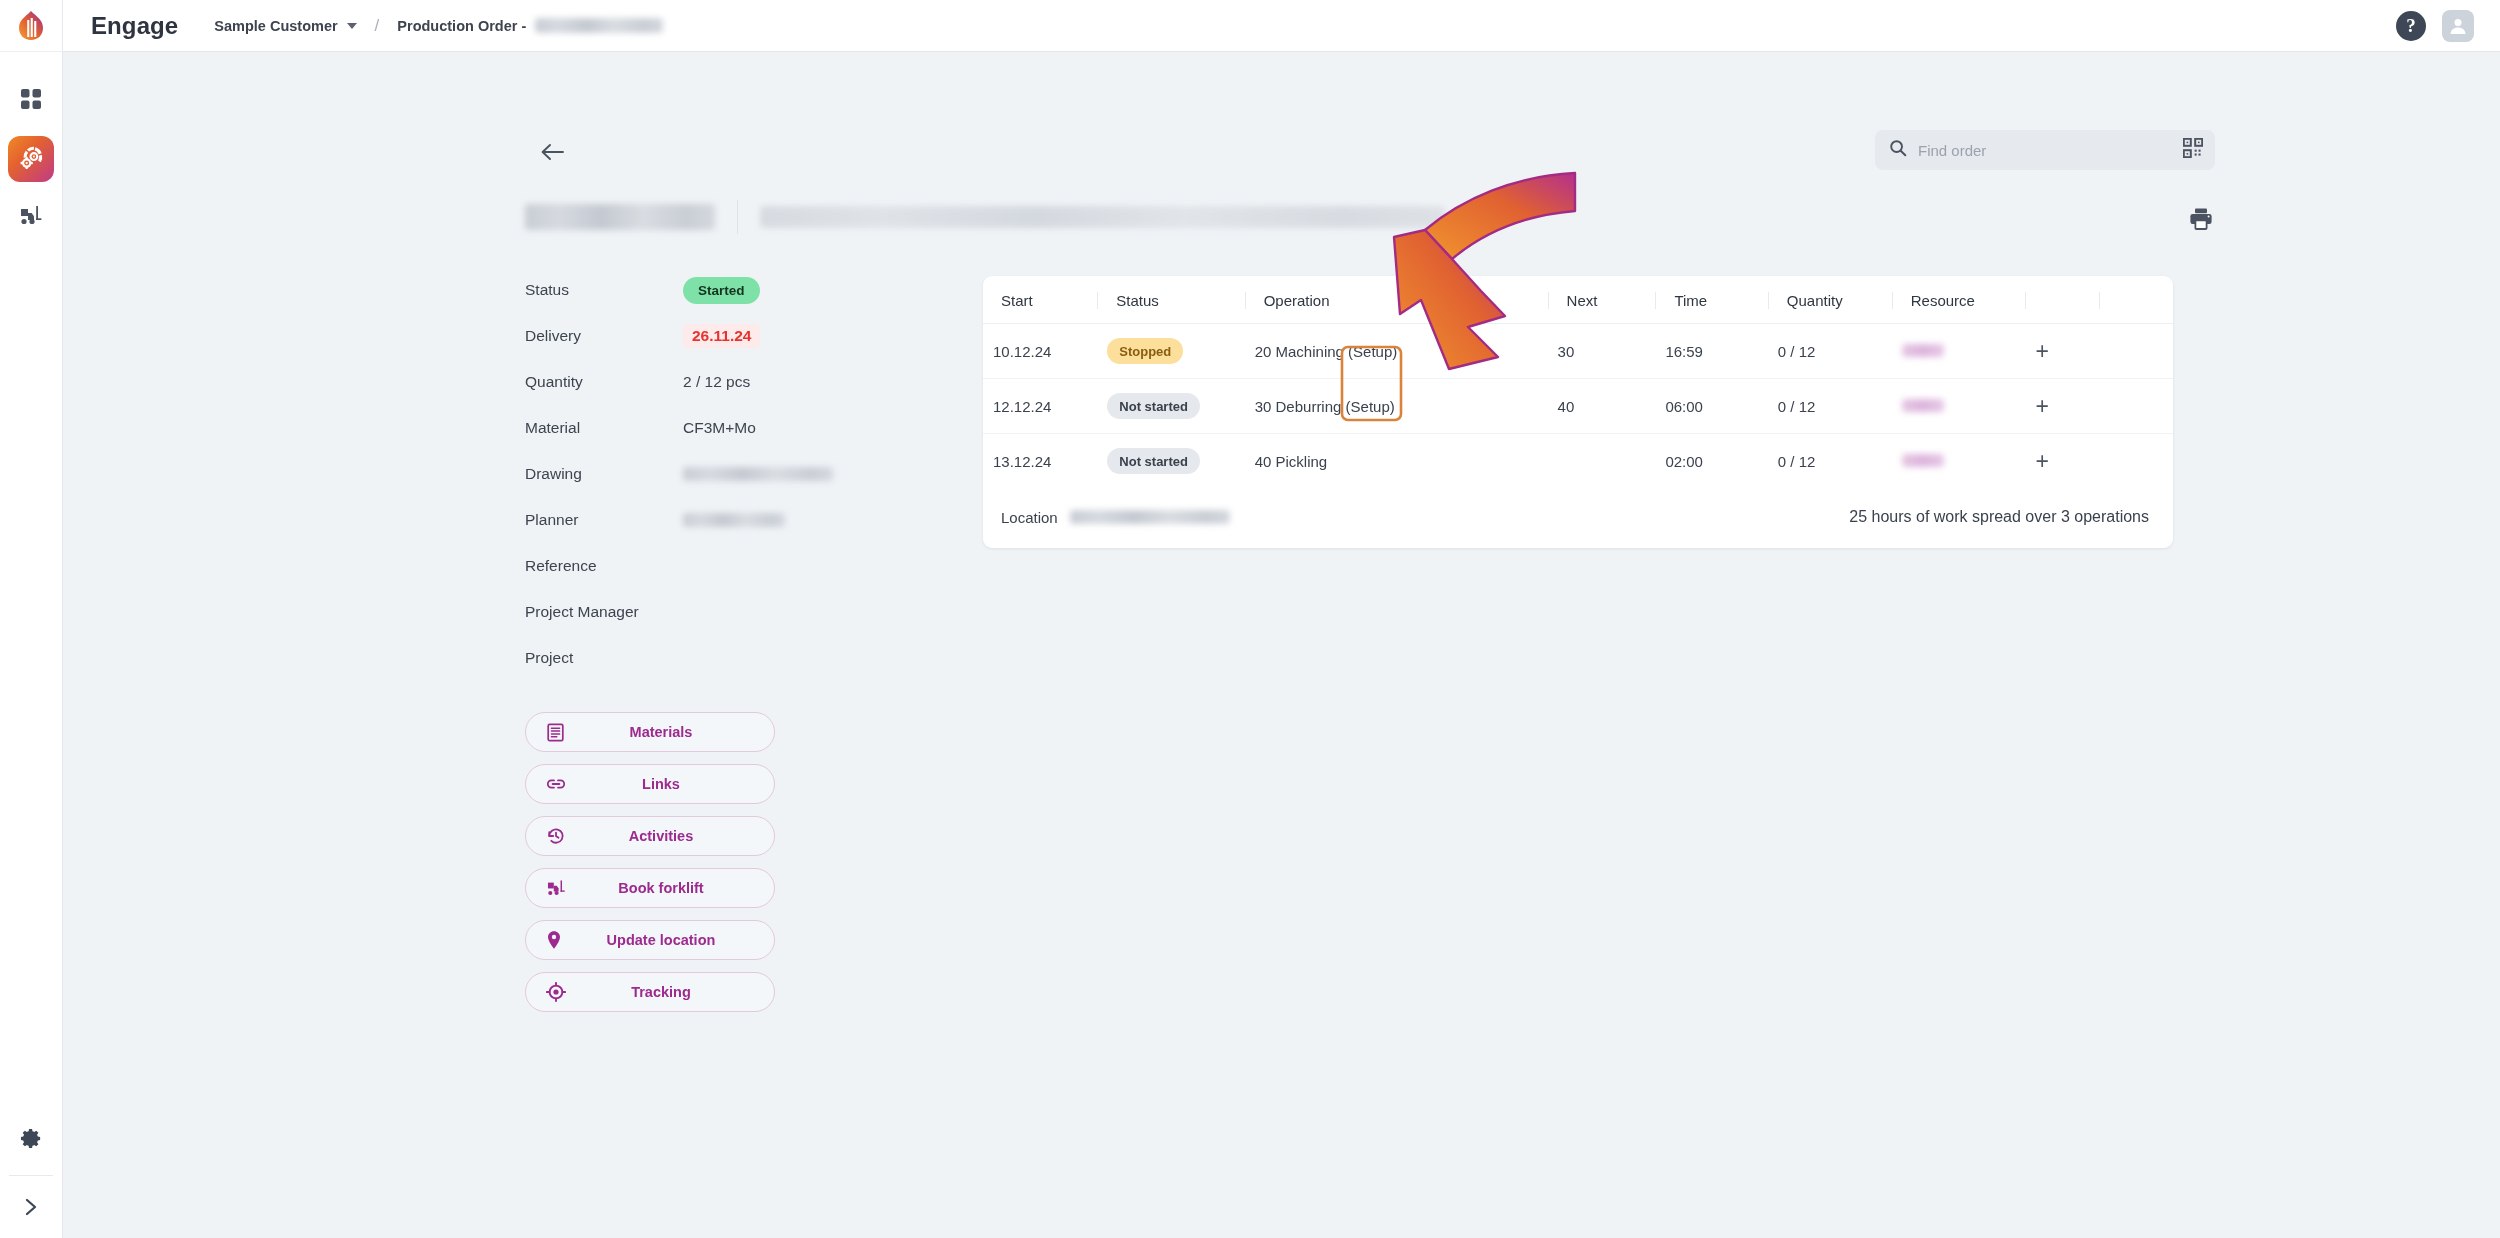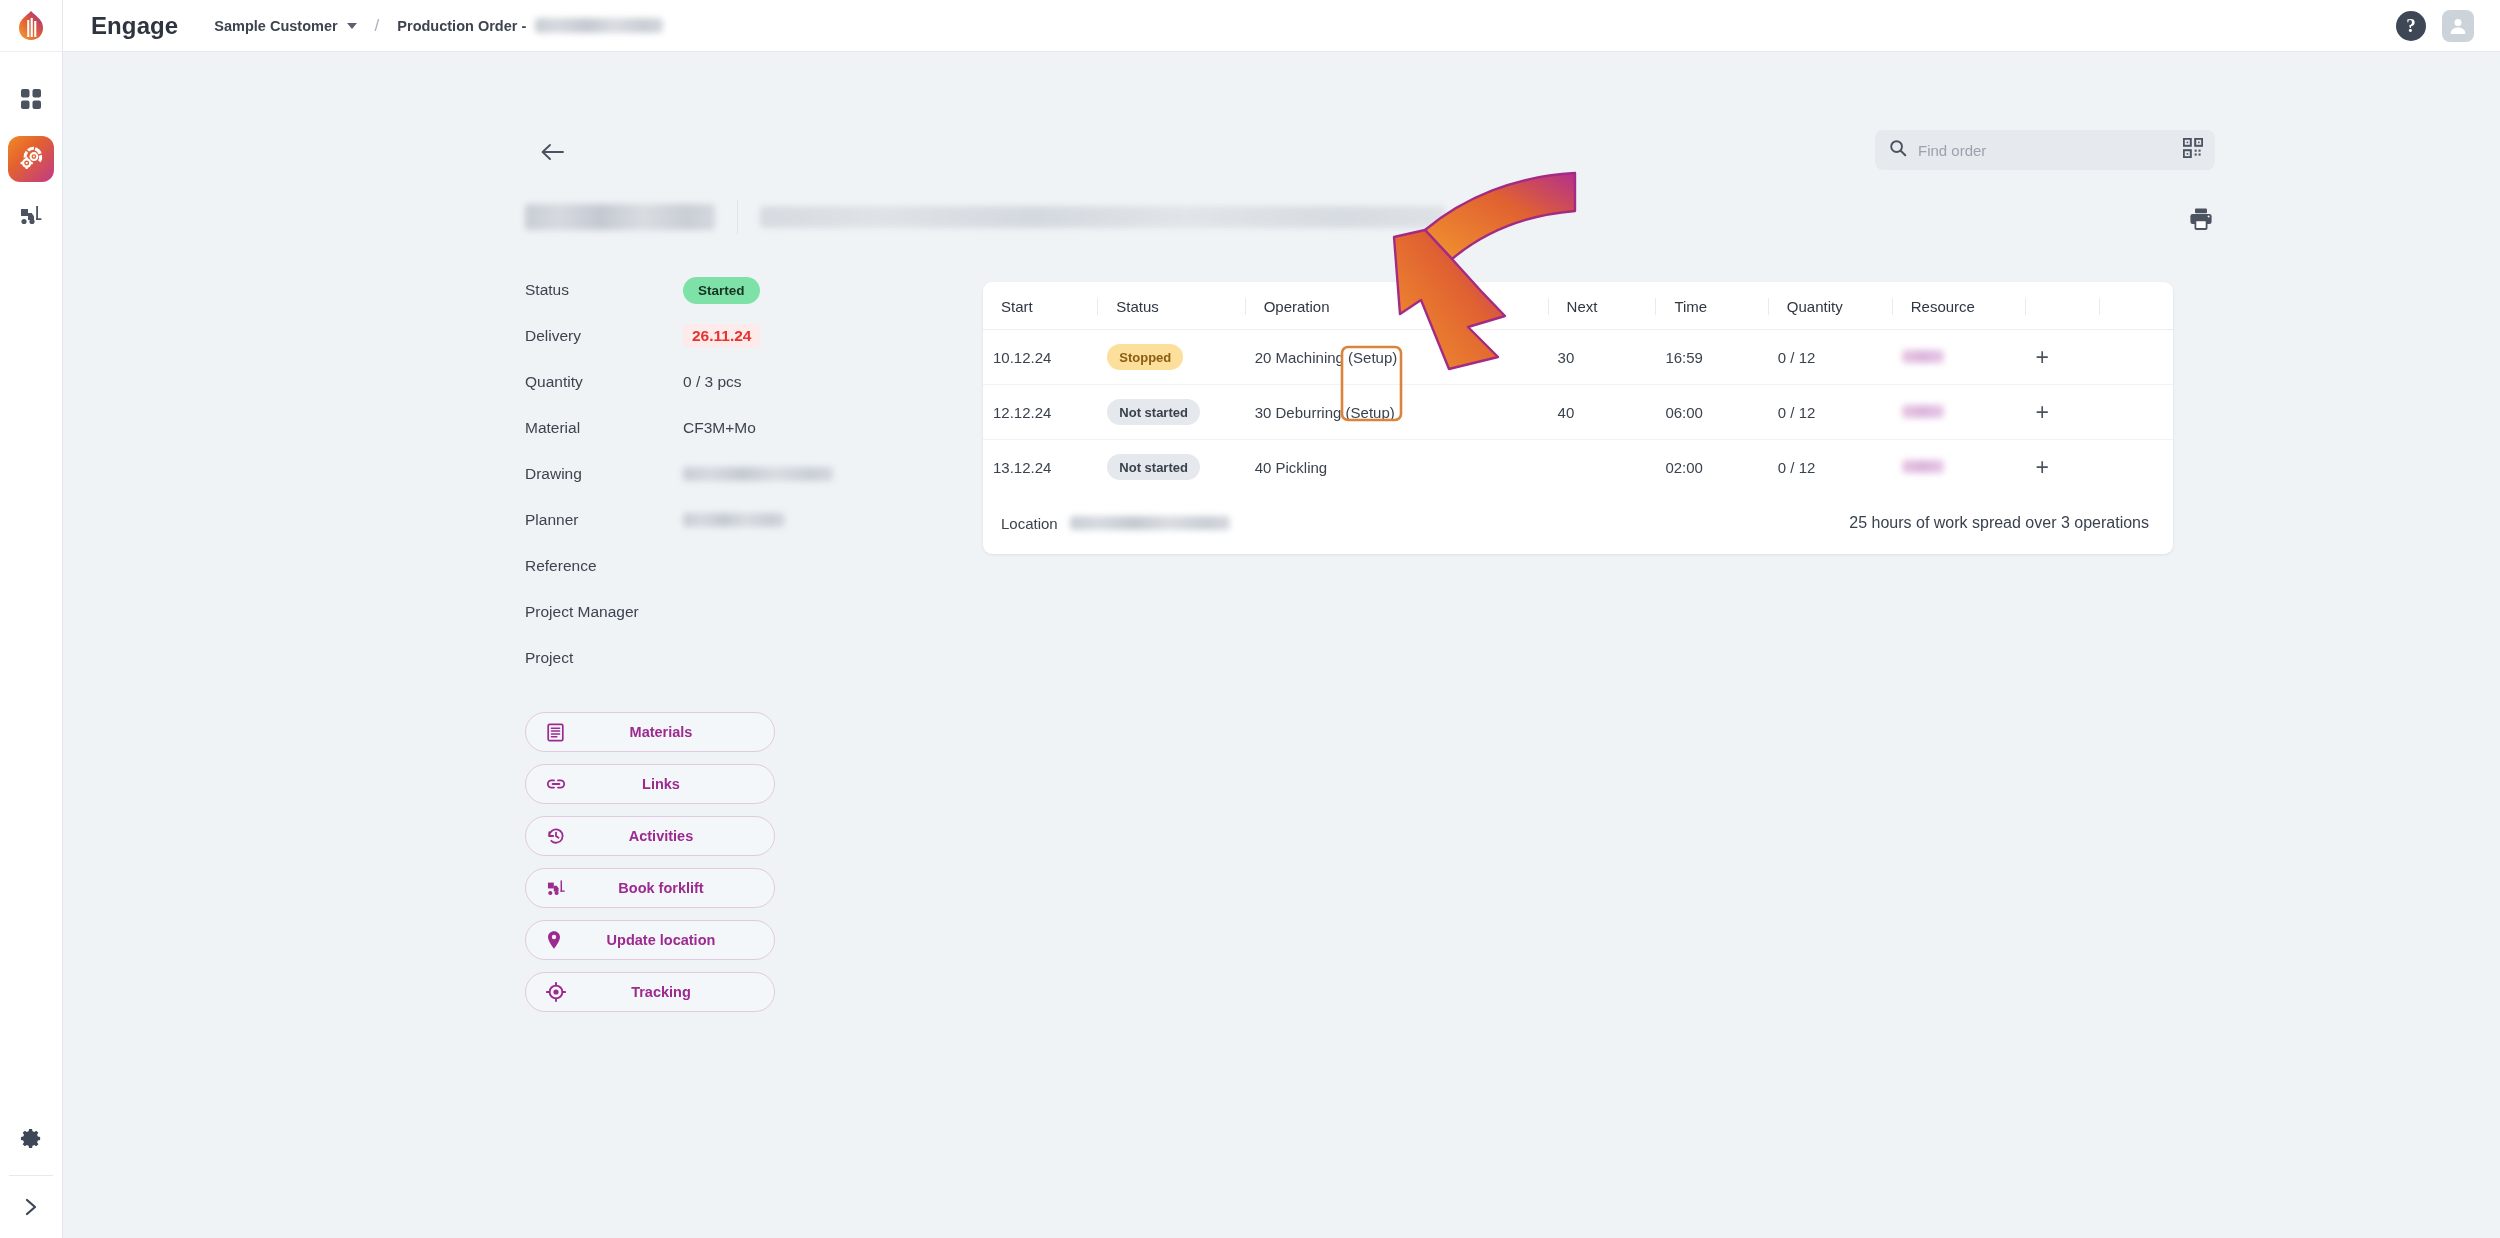--- a/index.html
+++ b/index.html
@@ -131,21 +131,21 @@
     display: flex; align-items: center; cursor: pointer; position: relative;
   }
   .action-ico { position: absolute; left: 20px; display: flex; align-items: center; }
   .action-label {
     width: 100%; text-align: center; padding-left: 22px;
     font-size: 14.5px; font-weight: 700; color: #9c2a8f;
   }
 
   
   .ops-card {
-    position: absolute; left: 920px; top: 230px; width: 1190px;
+    position: absolute; left: 920px; top: 224px; width: 1190px;
     background: #fff; border-radius: 9px; box-shadow: 0 1px 3px rgba(28,40,60,.09);
     overflow: hidden;
   }
   table.ops { width: 100%; border-collapse: collapse; }
   table.ops th {
     font-size: 15px; font-weight: 400; color: #2f3742; text-align: left;
     padding: 16px 0 14px 0; border-bottom: 1px solid #eceff2;
     position: relative;
   }
   table.ops th .thin { display: block; padding-left: 18px; }
@@ -371,21 +371,21 @@
 
         <div class="detail-row">
           <div class="detail-label">Delivery</div>
           <div class="detail-value">
             <span class="pill-red">26.11.24</span>
           </div>
         </div>
 
         <div class="detail-row">
           <div class="detail-label">Quantity</div>
-          <div class="detail-value">0 / 3 pcs</div>
+          <div class="detail-value">2 / 12 pcs</div>
         </div>
 
         <div class="detail-row">
           <div class="detail-label">Material</div>
           <div class="detail-value">CF3M+Mo</div>
         </div>
 
         <div class="detail-row">
           <div class="detail-label">Drawing</div>
           <div class="detail-value">

